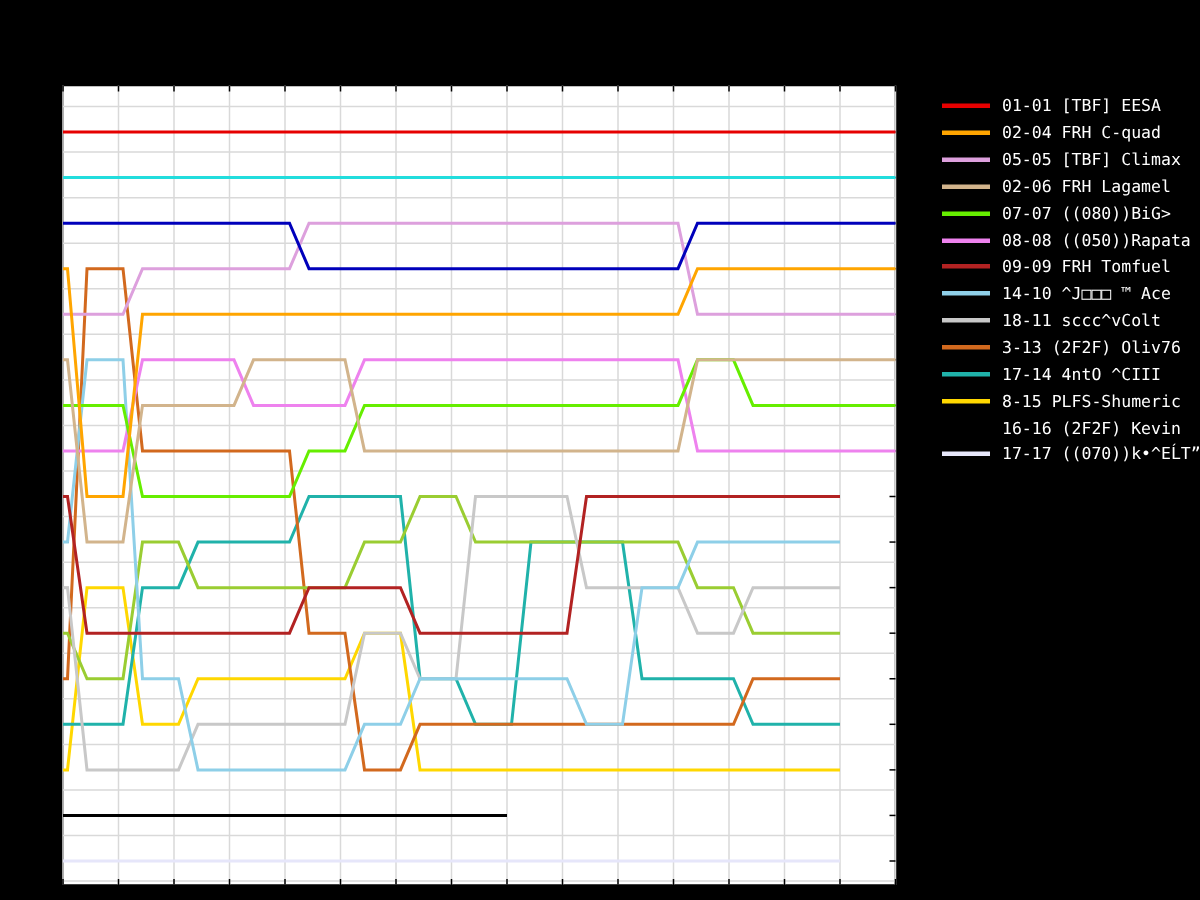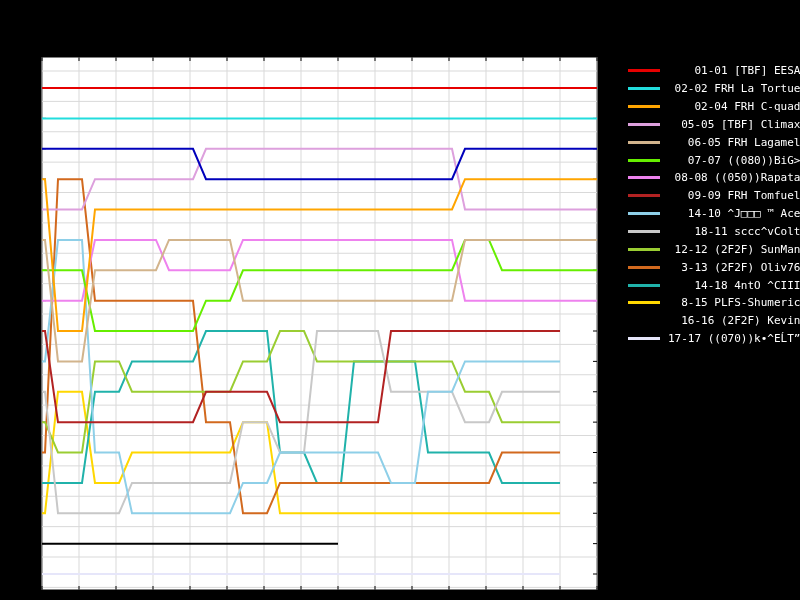--- a/index.html
+++ b/index.html
@@ -1,20 +1,20 @@
 <!DOCTYPE html>
 <html><head>
 <meta charset="utf-8">
 <style>
   html,body{margin:0;padding:0;background:#000;}
   #stage{position:relative;width:800px;height:600px;background:#000;overflow:hidden;
          font-family:"DejaVu Sans Mono","Liberation Mono",monospace;}
   #chart-svg{position:absolute;left:0;top:0;}
   #legend{position:absolute;left:628px;top:62px;}
-  .legend-row{display:flex;align-items:center;height:17.85px;justify-content:space-between;}
+  .legend-row{display:flex;align-items:center;height:17.85px;}
   .legend-swatch{width:32px;height:3px;flex:0 0 32px;margin-right:8px;}
   .legend-label{color:#ffffff;font-size:11px;line-height:11px;white-space:pre;}
 </style>
 </head>
 <body>
 
 <div id="stage">
   <svg id="chart-svg" width="800" height="600">
       <rect x="0" y="0" width="800" height="600" fill="#000000"></rect>
       <rect x="42" y="57" width="555" height="533" fill="#ffffff" stroke="#000" stroke-width="1"></rect>
@@ -135,34 +135,30 @@
       <polyline points="42,148.75 193,148.75 206,179.125 452,179.125 465,148.75 597,148.75" fill="none" stroke="#0000bb" stroke-width="2" stroke-linejoin="miter" stroke-linecap="butt"></polyline>
       <polyline points="42,118.375 597,118.375" fill="none" stroke="#22dddd" stroke-width="2" stroke-linejoin="miter" stroke-linecap="butt"></polyline>
       <polyline points="42,88 597,88" fill="none" stroke="#e60000" stroke-width="2" stroke-linejoin="miter" stroke-linecap="butt"></polyline>
     </svg>
   <div id="legend">
       <div class="legend-row">
         <div class="legend-swatch" style="background: rgb(230, 0, 0);"></div>
         <div class="legend-label">01-01 [TBF] EESA</div>
       </div>
       <div class="legend-row">
-        <div class="legend-swatch" style="background: rgb(34, 221, 221);"></div>
-        <div class="legend-label">02-02 FRH La Tortue</div>
-      </div>
-      <div class="legend-row">
         <div class="legend-swatch" style="background: rgb(255, 165, 0);"></div>
         <div class="legend-label">02-04 FRH C-quad</div>
       </div>
       <div class="legend-row">
         <div class="legend-swatch" style="background: rgb(221, 160, 221);"></div>
         <div class="legend-label">05-05 [TBF] Climax</div>
       </div>
       <div class="legend-row">
         <div class="legend-swatch" style="background: rgb(210, 180, 140);"></div>
-        <div class="legend-label">06-05 FRH Lagamel</div>
+        <div class="legend-label">02-06 FRH Lagamel</div>
       </div>
       <div class="legend-row">
         <div class="legend-swatch" style="background: rgb(102, 238, 0);"></div>
         <div class="legend-label">07-07 ((080))BiG&gt;</div>
       </div>
       <div class="legend-row">
         <div class="legend-swatch" style="background: rgb(238, 130, 238);"></div>
         <div class="legend-label">08-08 ((050))Rapata</div>
       </div>
       <div class="legend-row">
@@ -171,30 +167,26 @@
       </div>
       <div class="legend-row">
         <div class="legend-swatch" style="background: rgb(142, 207, 232);"></div>
         <div class="legend-label">14-10 ^J□□□ ™ Ace</div>
       </div>
       <div class="legend-row">
         <div class="legend-swatch" style="background: rgb(200, 200, 200);"></div>
         <div class="legend-label">18-11 sccc^vColt</div>
       </div>
       <div class="legend-row">
-        <div class="legend-swatch" style="background: rgb(154, 205, 50);"></div>
-        <div class="legend-label">12-12 (2F2F) SunMan</div>
-      </div>
-      <div class="legend-row">
         <div class="legend-swatch" style="background: rgb(210, 105, 30);"></div>
         <div class="legend-label">3-13 (2F2F) Oliv76</div>
       </div>
       <div class="legend-row">
         <div class="legend-swatch" style="background: rgb(32, 178, 170);"></div>
-        <div class="legend-label">14-18 4ntO ^CIII</div>
+        <div class="legend-label">17-14 4ntO ^CIII</div>
       </div>
       <div class="legend-row">
         <div class="legend-swatch" style="background: rgb(255, 215, 0);"></div>
         <div class="legend-label">8-15 PLFS-Shumeric</div>
       </div>
       <div class="legend-row">
         <div class="legend-swatch" style="background: rgb(0, 0, 0);"></div>
         <div class="legend-label">16-16 (2F2F) Kevin</div>
       </div>
       <div class="legend-row">

